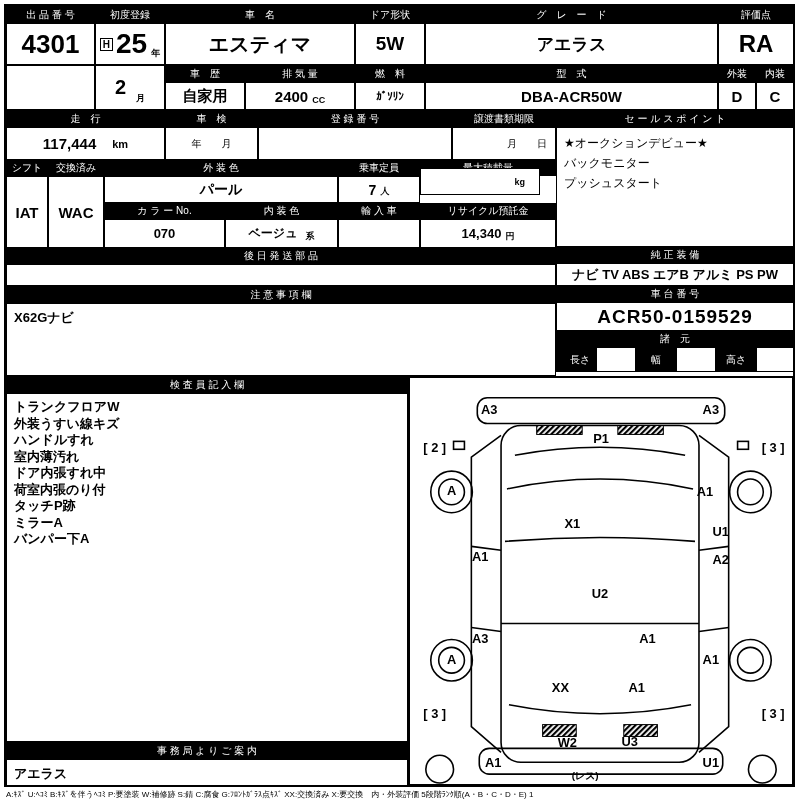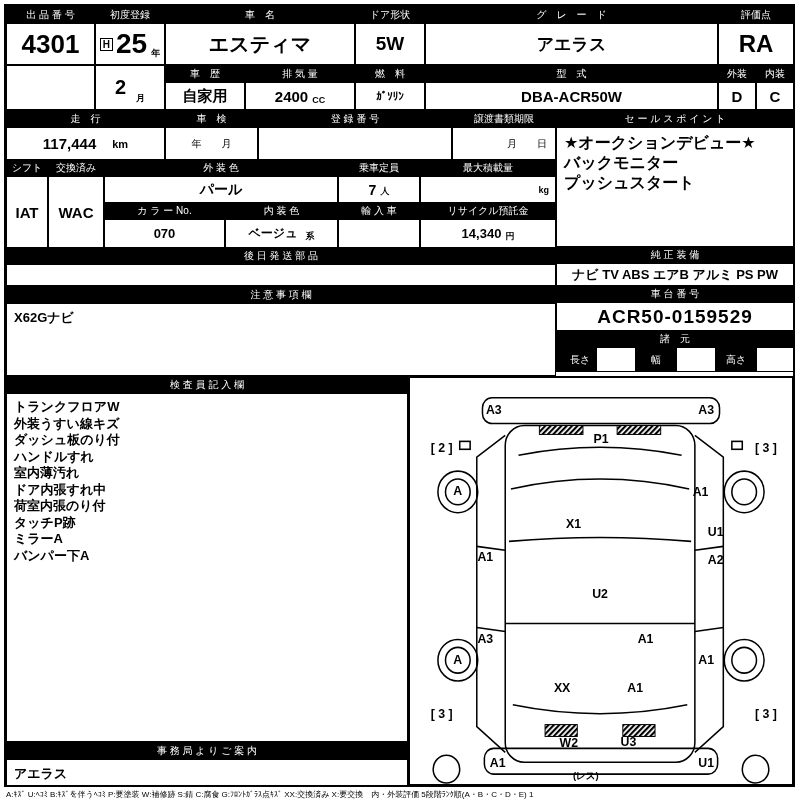--- a/index.html
+++ b/index.html
@@ -7,21 +7,21 @@
   .abs{position:absolute}
   .h{background:#000;color:#fff;display:flex;align-items:center;justify-content:center;font-size:10px;border:1px solid #000;white-space:nowrap;overflow:hidden}
   .c{background:#fff;color:#000;border:1px solid #000;display:flex;align-items:center;justify-content:center;white-space:nowrap;overflow:hidden}
   .b{font-weight:bold}
   .blk{display:block;padding:5px 7px}
   .f26{font-size:26px}.f24{font-size:24px}.f22{font-size:28px}.f20{font-size:20px}.f19{font-size:19px}
   .f17{font-size:17px}.f15{font-size:15px}.f14{font-size:14px}.f13{font-size:13px}.f12{font-size:12px}
   .f11{font-size:11px}.f10{font-size:10px}.f9{font-size:9px}.f8{font-size:8px}
   .unit{font-size:9px;font-weight:bold;margin-left:4px;align-self:flex-end;padding-bottom:4px}
   .era{font-size:10px;border:1px solid #000;padding:0 2px;margin-right:3px;font-weight:bold}
-  .line{line-height:20px;font-size:16px;font-weight:bold;white-space:nowrap}
+  .line{line-height:20px;font-size:12px;font-weight:normal;white-space:nowrap}
   .insline{line-height:16.5px;font-size:13px;font-weight:bold;white-space:nowrap}
   .frame{border:2px solid #000}
   svg .ol{fill:none;stroke:#000;stroke-width:1.6}
   svg .mark{font:bold 13px "Liberation Sans",sans-serif;text-anchor:middle;dominant-baseline:middle;fill:#000}
   svg .mark.small{font-size:10px}
 </style>
 </head>
 <body>
 
 <div class="abs frame" style="left:4px;top:4px;width:791px;height:783px"></div>
@@ -91,21 +91,21 @@
 <div class="abs h" style="left:338px;top:160px;width:82px;height:16px">乗車定員</div>
 <div class="abs h" style="left:420px;top:160px;width:136px;height:16px">最大積載量</div>
 
 <div class="abs c b f15" style="left:6px;top:176px;width:42px;height:72px">IAT</div>
 <div class="abs c b f15" style="left:48px;top:176px;width:56px;height:72px">WAC</div>
 <div class="abs c b f14" style="left:104px;top:176px;width:234px;height:27px">パール</div>
 <div class="abs c" style="left:338px;top:176px;width:82px;height:27px">
   <span class="b f14">7</span>
   <span class="unit">人</span>
 </div>
-<div class="abs c f9 b" style="left:420px;top:176px;width:136px;height:27px;justify-content:flex-end;padding-right:6px">kg</div>
+<div class="abs c f9 b" style="left:420px;top:168px;width:120px;height:27px;justify-content:flex-end;padding-right:14px">kg</div>
 
 <div class="abs h" style="left:104px;top:203px;width:121px;height:16px">カ ラ ー No.</div>
 <div class="abs h" style="left:225px;top:203px;width:113px;height:16px">内 装 色</div>
 <div class="abs h" style="left:338px;top:203px;width:82px;height:16px">輸 入 車</div>
 <div class="abs h" style="left:420px;top:203px;width:136px;height:16px">リサイクル預託金</div>
 
 <div class="abs c b f13" style="left:104px;top:219px;width:121px;height:29px">070</div>
 <div class="abs c" style="left:225px;top:219px;width:113px;height:29px">
   <span class="b f12">ベージュ</span>
   <span class="unit" style="margin-left:8px">系</span>
@@ -132,34 +132,33 @@
 <div class="abs c" style="left:596px;top:347px;width:40px;height:25px"></div>
 <div class="abs h" style="left:636px;top:347px;width:40px;height:25px">幅</div>
 <div class="abs c" style="left:676px;top:347px;width:40px;height:25px"></div>
 <div class="abs h" style="left:716px;top:347px;width:40px;height:25px">高さ</div>
 <div class="abs c" style="left:756px;top:347px;width:38px;height:25px"></div>
 
 <div class="abs h" style="left:6px;top:376px;width:402px;height:17px">検 査 員 記 入 欄</div>
 <div class="abs c blk" style="left:6px;top:393px;width:402px;height:349px">
   <div class="insline">トランクフロアW</div>
   <div class="insline">外装うすい線キズ</div>
-  <div class="insline">ダッシュ板のり付</div>
   <div class="insline">ハンドルすれ</div>
   <div class="insline">室内薄汚れ</div>
   <div class="insline">ドア内張すれ中</div>
   <div class="insline">荷室内張のり付</div>
   <div class="insline">タッチP跡</div>
   <div class="insline">ミラーA</div>
   <div class="insline">バンパー下A</div>
 </div>
 
 <div class="abs h" style="left:6px;top:742px;width:402px;height:17px">事 務 局 よ り ご 案 内</div>
 <div class="abs c blk b f13" style="left:6px;top:759px;width:402px;height:27px">アエラス</div>
 
-<div class="abs c" style="left:408px;top:376px;width:386px;height:410px;border:2px solid #000;padding:8px">
+<div class="abs c" style="left:408px;top:376px;width:386px;height:410px;border:2px solid #000;padding:0">
   <svg width="382" height="406" viewBox="0 0 386 410" preserveAspectRatio="none">
     <defs>
       <pattern id="hatch" width="4" height="4" patternUnits="userSpaceOnUse" patternTransform="rotate(45)">
         <rect width="4" height="4" fill="#fff"></rect>
         <line x1="1" y1="0" x2="1" y2="4" stroke="#000" stroke-width="2.4"></line>
       </pattern>
     </defs>
     <rect class="ol" x="68" y="20" width="250" height="26" rx="10"></rect>
     <rect class="ol" x="92" y="48" width="200" height="340" rx="20"></rect>
     <rect x="128" y="48" width="46" height="9" fill="url(#hatch)" stroke="#000"></rect>

